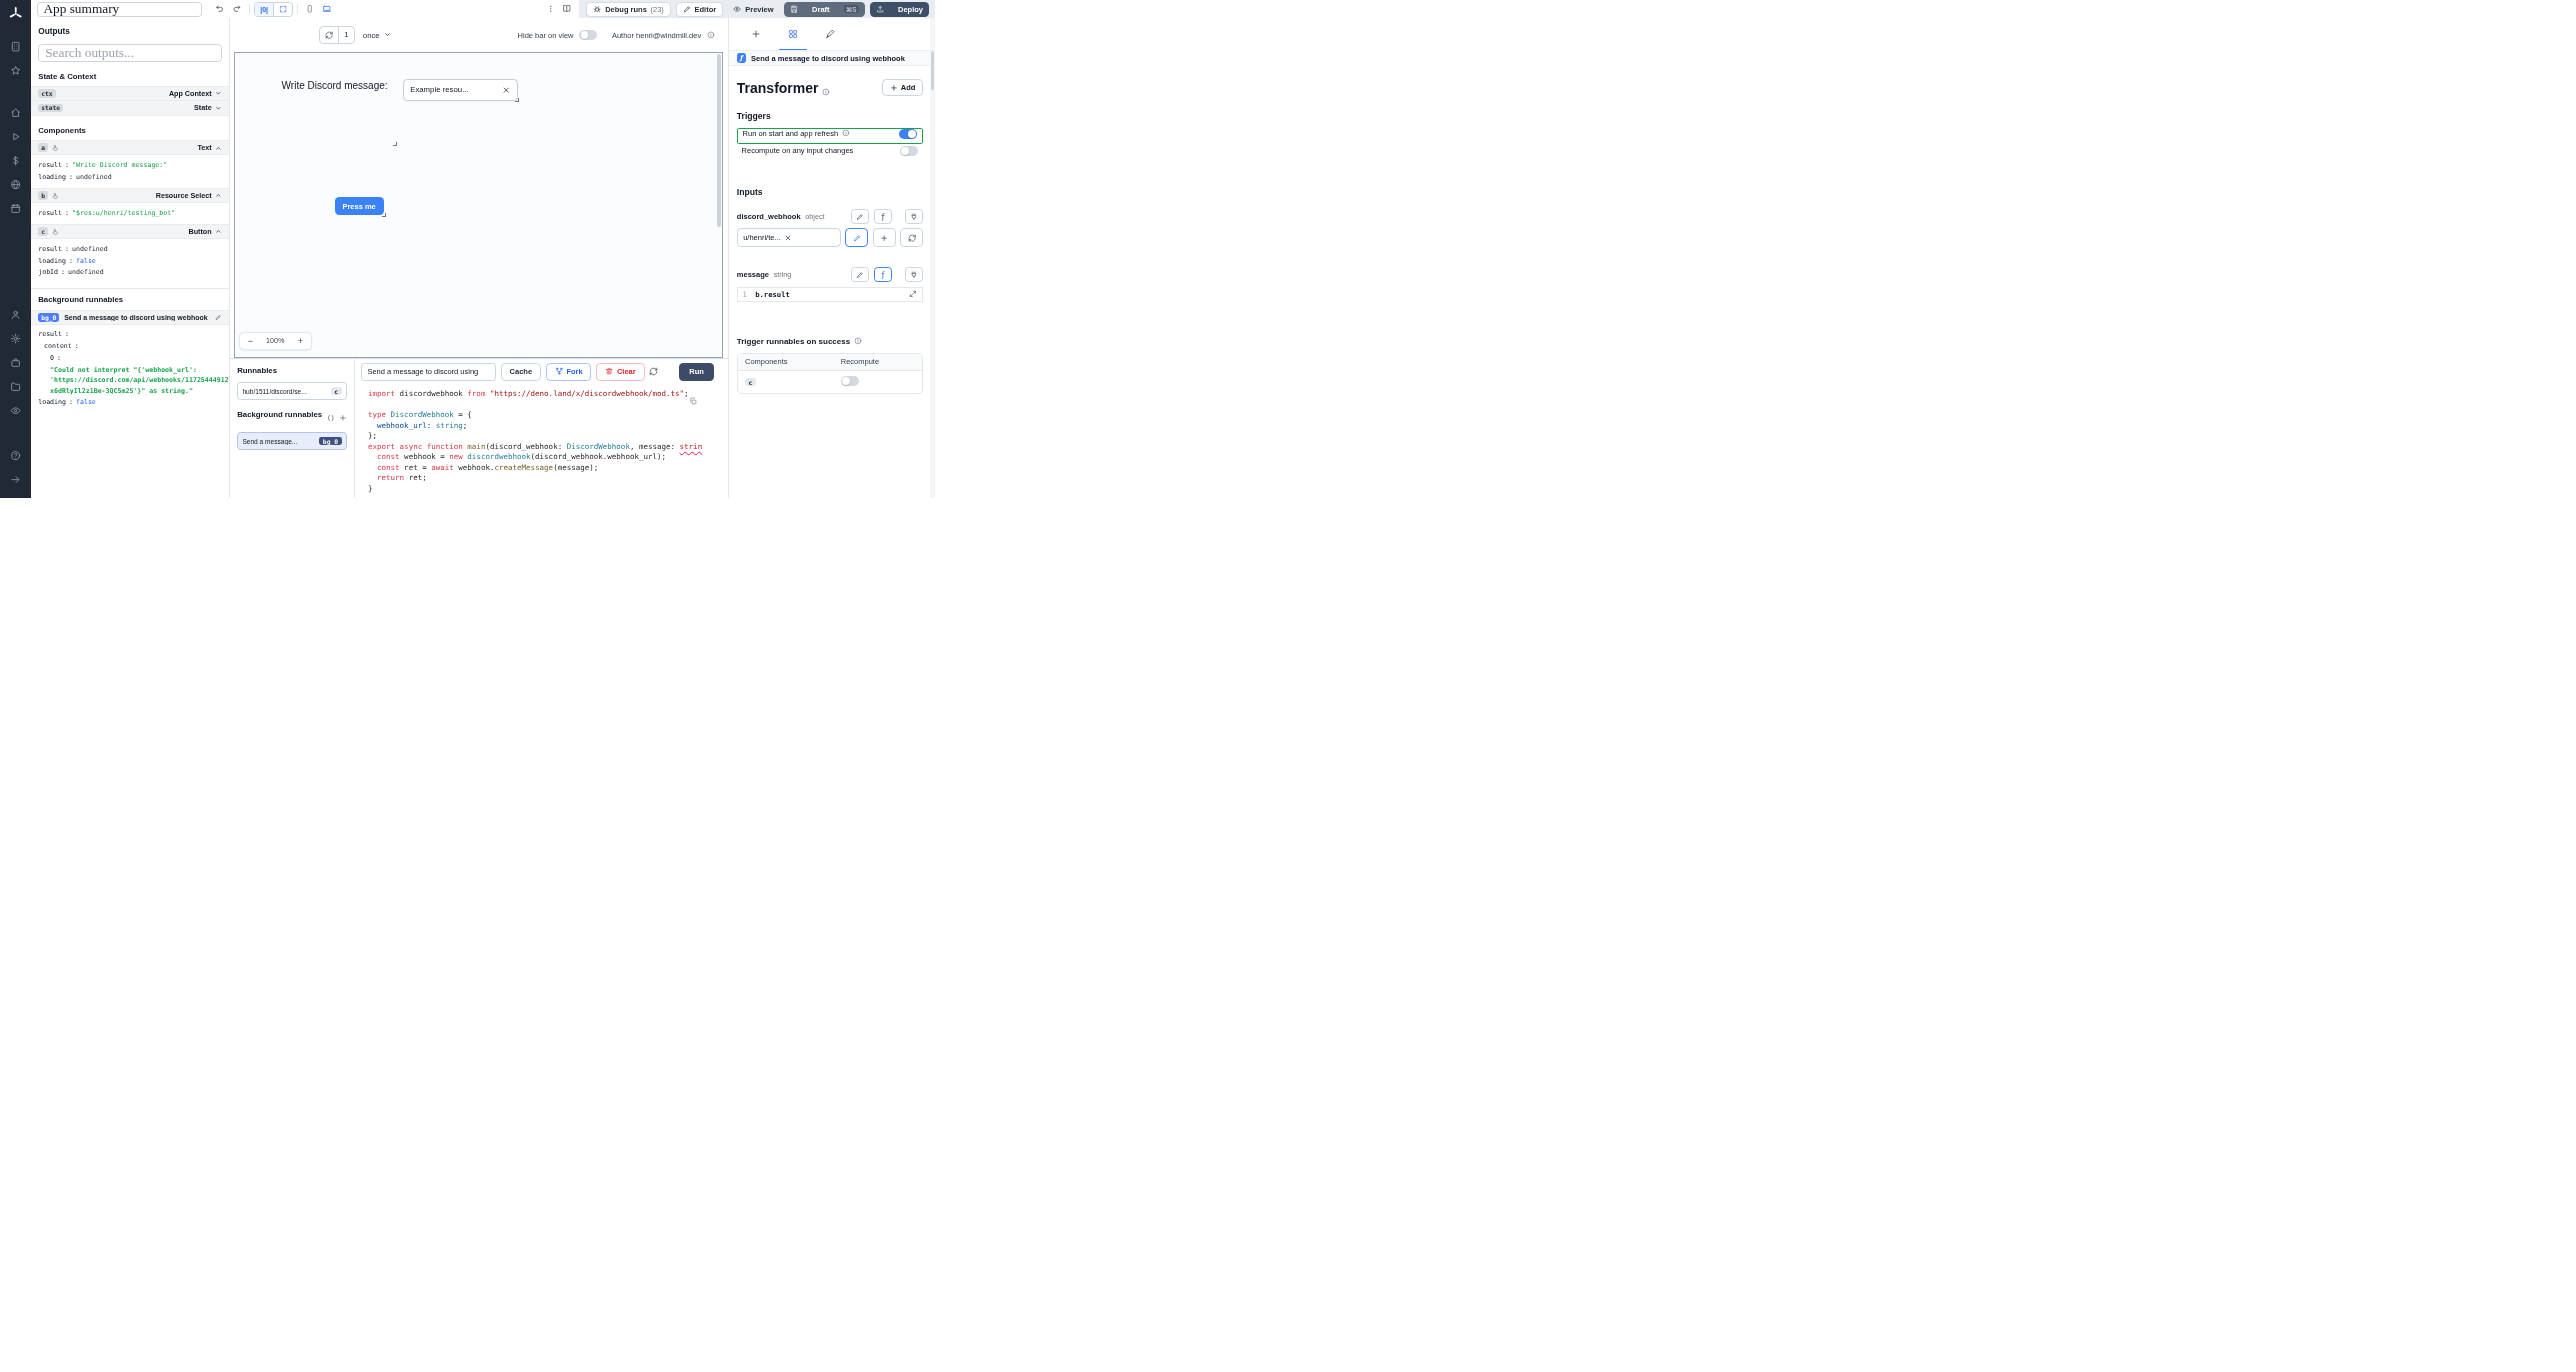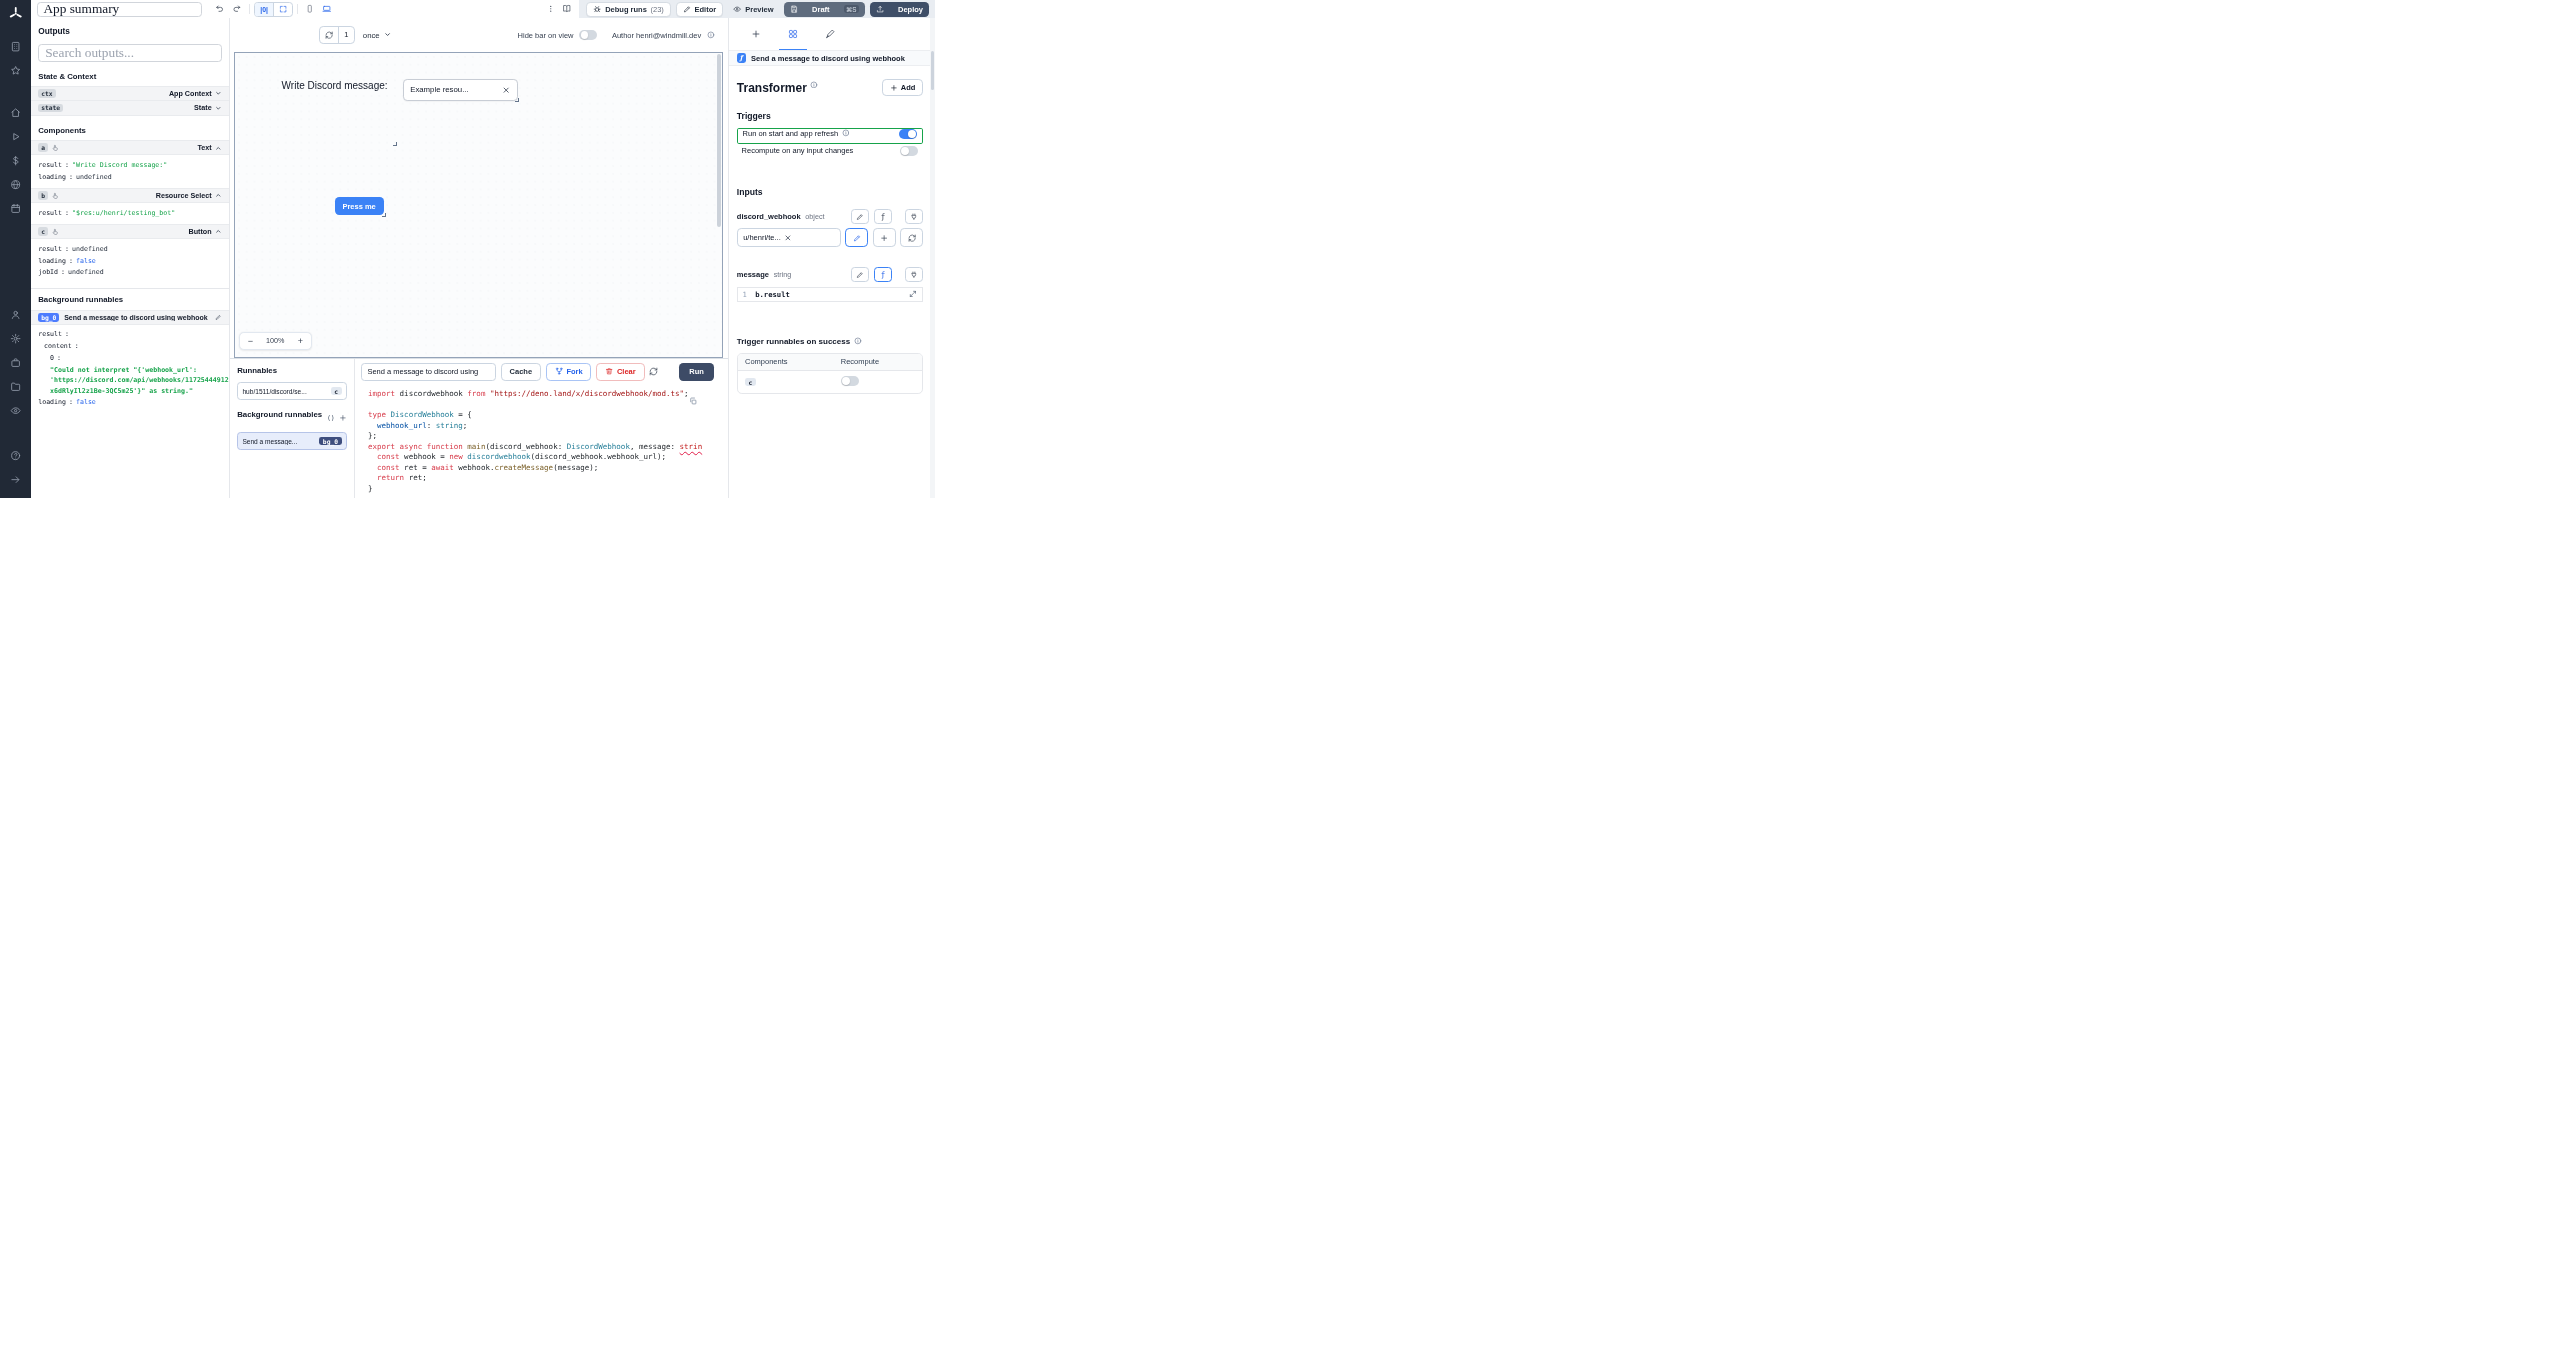--- a/index.html
+++ b/index.html
@@ -136,21 +136,21 @@
   
   .right { width:206px; flex:none; display:flex; flex-direction:column; background:#fff; position:relative; }
   .right-tabs { height:32px; flex:none; display:flex; align-items:center; padding-left:8.3px; }
   .rtab { width:37px; height:100%; display:flex; align-items:center; justify-content:center; color:#374151; position:relative; }
   .rtab.active { color:#2563eb; }
   .rtab.active::after { content:""; position:absolute; bottom:0; left:4.8px; right:4.8px; height:1.2px; background:#3b82f6; }
   .comp-header { height:16px; flex:none; background:#f8fafc; border-top:0.6px solid #eceef1; border-bottom:0.6px solid #eceef1; display:flex; align-items:center; gap:4.8px; padding:0 7.8px; font-weight:700; font-size:7.5px; }
   .fx-badge { width:9.5px; height:9.5px; border-radius:2.4px; background:#3b82f6; color:#fff; font-size:6.6px; display:flex; align-items:center; justify-content:center; font-style:italic; font-family:"DejaVu Serif",serif; }
   .right-body { flex:1; overflow:hidden; padding:0 12px 0 7.8px; }
   .trans-row { display:flex; align-items:center; margin-top:13px; }
-  .lab-13 { font-size:12px; font-weight:600; display:flex; align-items:flex-start; gap:3.6px; }
+  .lab-13 { font-size:14px; font-weight:600; display:flex; align-items:flex-end; gap:3.6px; }
   .add-btn { margin-left:auto; height:17.3px; border:0.6px solid #cbd5e1; border-radius:4.2px; padding:0 6.6px; display:flex; align-items:center; gap:3px; font-weight:600; background:#fff; }
   .h-sec { font-size:8.6px; font-weight:700; }
   .triggers-title { margin-top:14.3px; }
   .trig-row { height:16.7px; display:flex; align-items:flex-start; gap:3.6px; padding:0 4.8px; }
   .trig-row .toggle { margin-left:auto; }
   .trig-row.green { border:0.6px solid #16a34a; border-radius:1.8px; margin-top:7.2px; }
   .trig-row.plain { margin-top:1.2px; }
   .inputs-title { margin-top:25px; }
   .field { margin-top:12px; }
   .field.second { margin-top:20px; }

